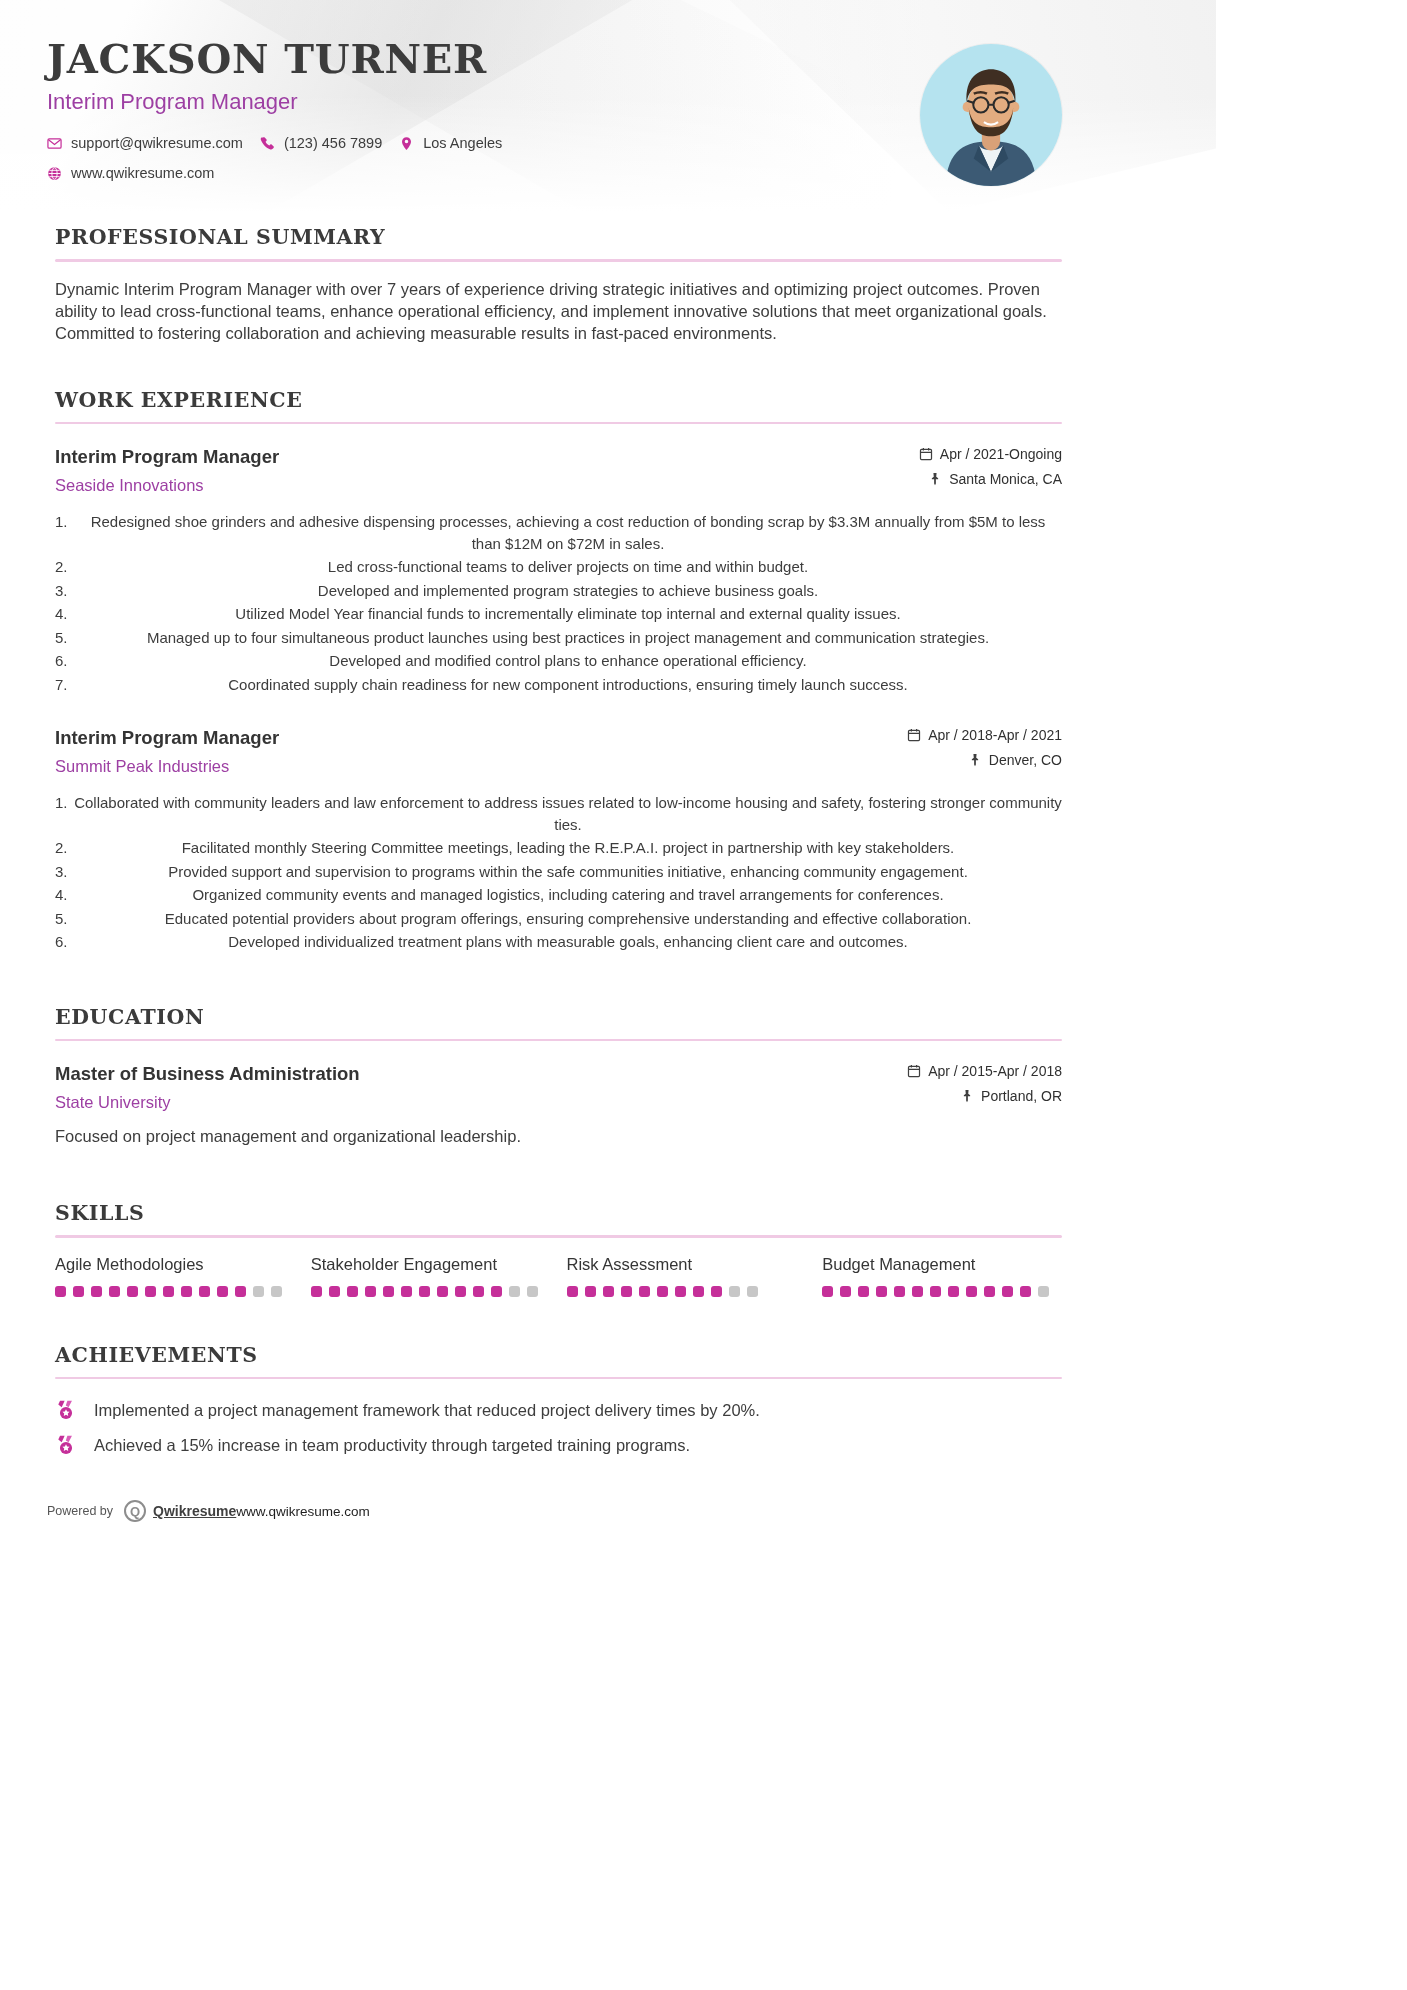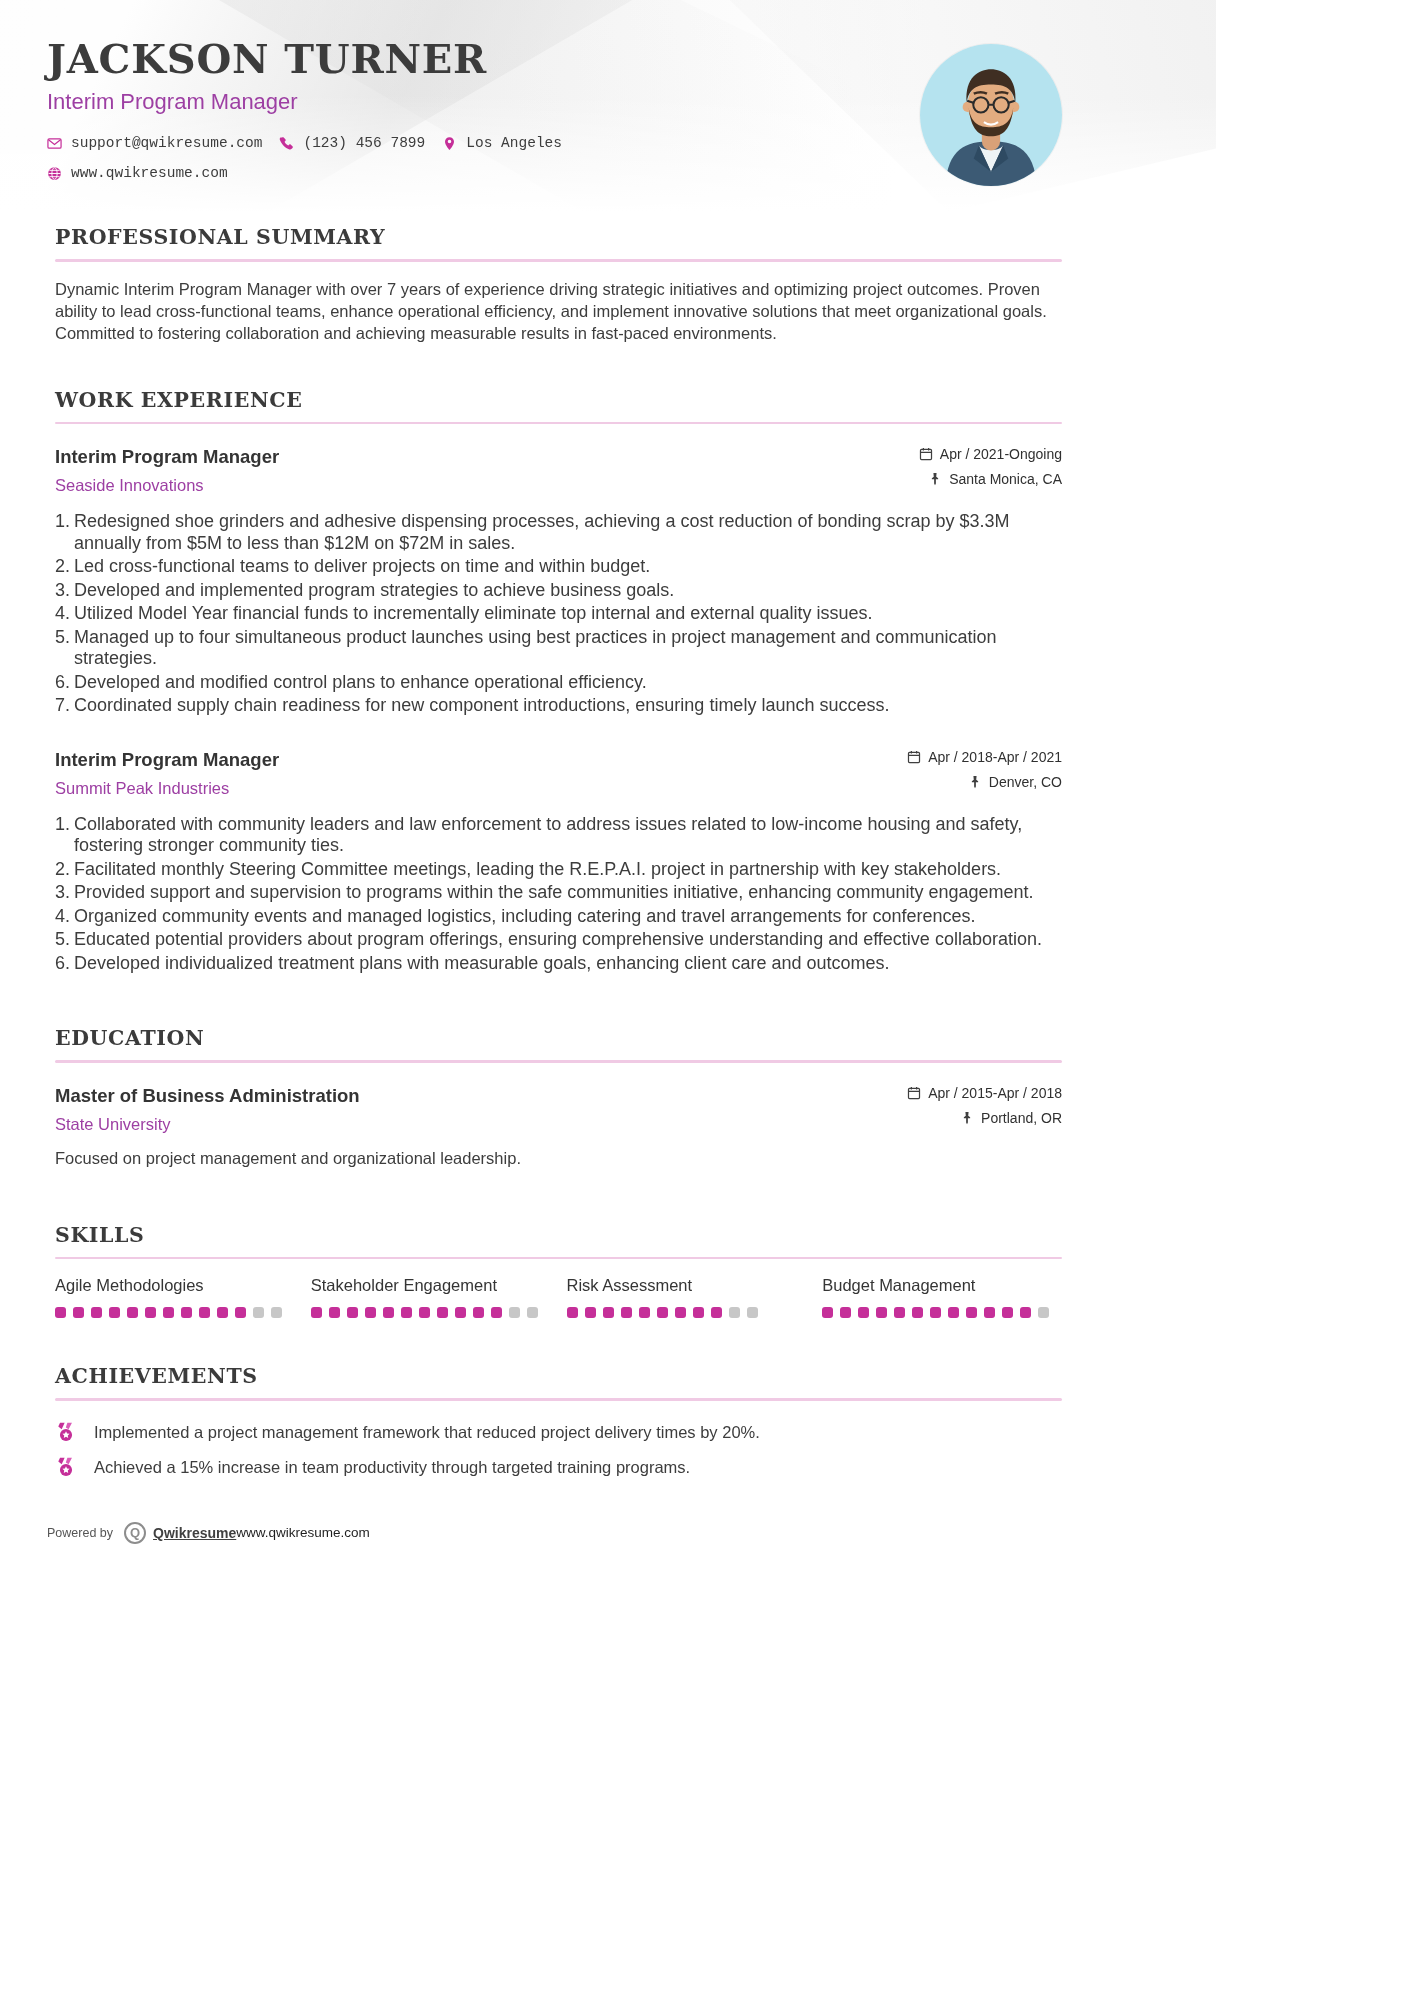--- a/index.html
+++ b/index.html
@@ -58,21 +58,21 @@
     margin:0;padding-top:36px;
     font-family:"DejaVu Serif", serif;
     font-size:40px;line-height:1.15;font-weight:700;
     color:#3c3c3c;letter-spacing:.8px;
   }
   .headline{
     margin-top:7px;font-size:22px;line-height:1.15;color:var(--purple);font-weight:500;
   }
   .contact-row{display:flex;align-items:center;gap:17px;margin-top:21px;font-size:14.5px;color:var(--ink);}
   .contact-row + .contact-row{margin-top:14px;}
-  .c-item{display:inline-flex;align-items:center;gap:9px;font-family:Liberation Mono, monospace;}
+  .c-item{display:inline-flex;align-items:center;gap:9px;}
   .cicon{width:15px;height:15px;flex:0 0 auto;}
   
   .sec{margin-top:44px;margin-left:8px;}
   .sec-title{
     margin:0;font-family:"DejaVu Serif", serif;
     font-size:20.5px;font-weight:700;color:var(--head);letter-spacing:.6px;
   }
   .sec-rule{height:2.5px;background:var(--rule);margin-top:10px;border-radius:2px;}
   .summary-text{margin-top:16px;font-size:16.5px;line-height:22px;}
   
@@ -81,21 +81,21 @@
   .job-head{display:flex;justify-content:space-between;align-items:flex-start;}
   .job-title{font-size:18.5px;font-weight:700;color:#343434;}
   .company{margin-top:8px;font-size:16.5px;color:var(--purple);}
   .job-meta{text-align:right;}
   .meta-line{display:flex;justify-content:flex-end;align-items:center;gap:7px;font-size:14px;color:#303030;}
   .meta-line + .meta-line{margin-top:9px;}
   .micon{width:14px;height:14px;flex:0 0 auto;}
   ol.bullets{margin:16px 0 0;padding:0;list-style:none;counter-reset:item;}
   ol.bullets li{
     counter-increment:item;position:relative;padding-left:19px;
-    font-size:18px;line-height:21.5px;margin-bottom:2px;
+    font-size:15px;line-height:21.5px;margin-bottom:2px;text-align:center;
   }
   ol.bullets li::before{content:counter(item) ".";position:absolute;left:0;}
   
   .edu-desc{margin-top:13px;font-size:16.5px;line-height:22px;}
   
   .skills-grid{display:grid;grid-template-columns:repeat(4,1fr);column-gap:16px;margin-top:17px;}
   .skill-name{font-size:16.5px;color:#353535;}
   .skill-dots{display:flex;gap:7px;margin-top:12px;}
   .dot{width:11px;height:11px;border-radius:3px;background:#c7c7c7;}
   .dot.filled{background:var(--accent);}

